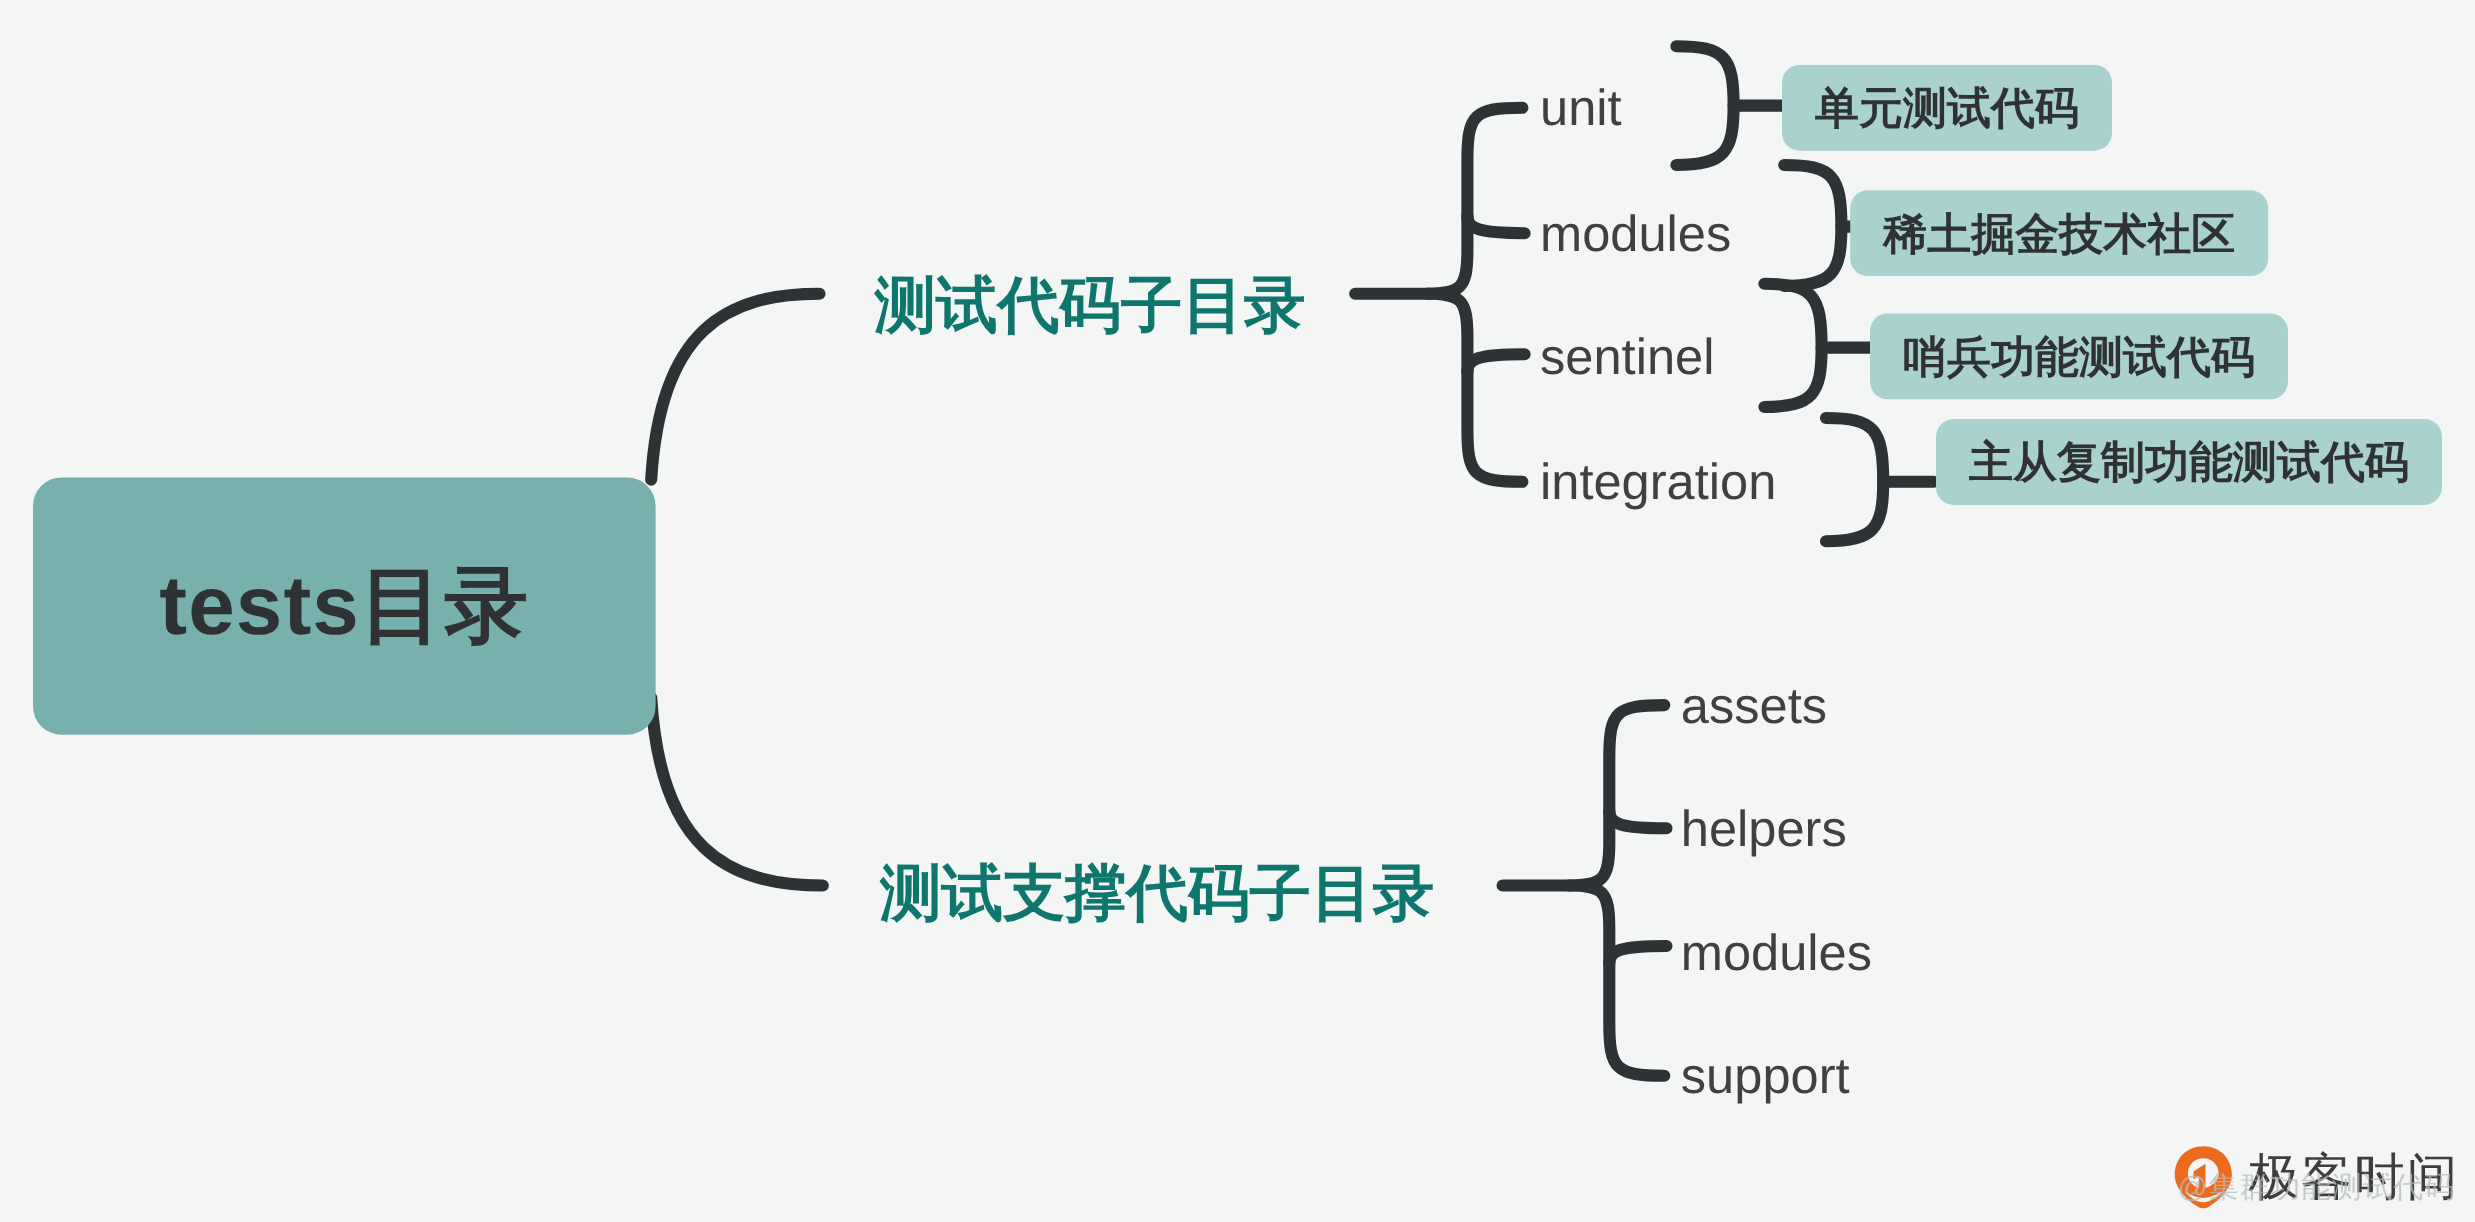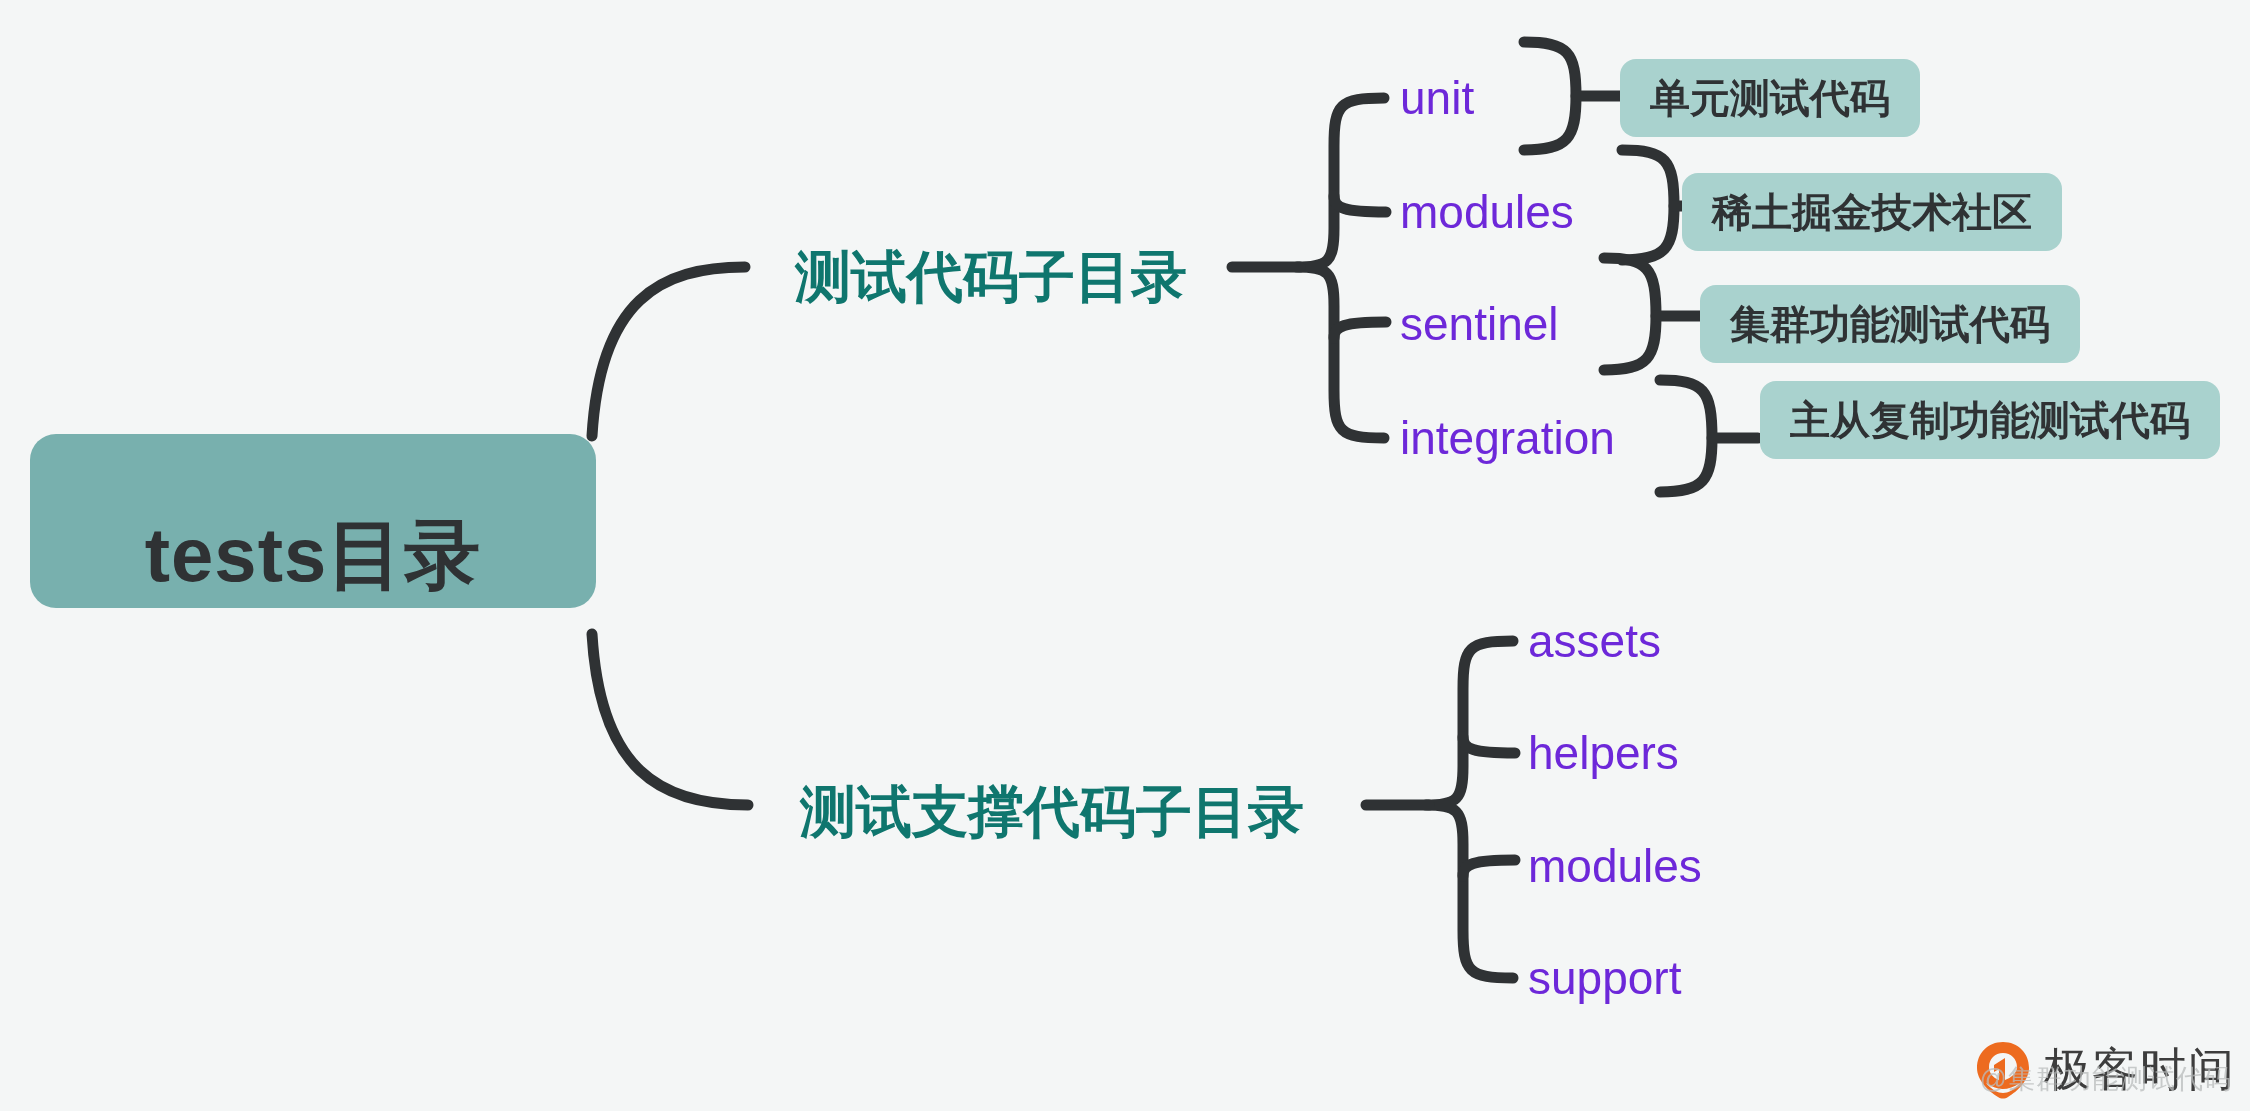--- a/index.html
+++ b/index.html
@@ -24,25 +24,25 @@
     height: 1111px;
     pointer-events: none;
   }
 
   
   .root-node {
     position: absolute;
     left: 30px;
     top: 434px;
     width: 566px;
-    height: 174px;
+    height: 234px;
     background: #78b0ae;
     border-radius: 26px;
     display: flex;
-    align-items: flex-end;
+    align-items: center;
     justify-content: center;
     z-index: 3;
   }
   .root-node .root-label {
     font-size: 76px;
     font-weight: 700;
     color: #2f3234;
     letter-spacing: 1px;
     white-space: nowrap;
   }
@@ -57,21 +57,21 @@
     z-index: 3;
   }
   .branch-title.b-upper { left: 795px; top: 240px; }
   .branch-title.b-lower { left: 800px; top: 775px; }
 
   
   .leaf-label {
     position: absolute;
     font-size: 46px;
     font-weight: 400;
-    color: #6d28d9;
+    color: #404040;
     white-space: nowrap;
     z-index: 3;
     transform: translateY(-50%);
   }
 
   
   .chip {
     position: absolute;
     background: #a9d2ce;
     border-radius: 16px;
@@ -207,21 +207,21 @@
     <span>integration</span>
   </div>
 
   <div class="chip" style="left:1620px; top:98px;justify-content:center;">
     <span class="chip-label">单元测试代码</span>
   </div>
   <div class="chip" style="left:1682px; top:212px;">
     <span class="chip-label">稀土掘金技术社区</span>
   </div>
   <div class="chip" style="left:1700px; top:324px;">
-    <span class="chip-label">集群功能测试代码</span>
+    <span class="chip-label">哨兵功能测试代码</span>
   </div>
   <div class="chip" style="left:1760px; top:420px;">
     <span class="chip-label">主从复制功能测试代码</span>
   </div>
 
   <div class="leaf-label" style="left:1528px; top:641px;">
     <span>assets</span>
   </div>
   <div class="leaf-label" style="left:1528px; top:753px;">
     <span>helpers</span>

